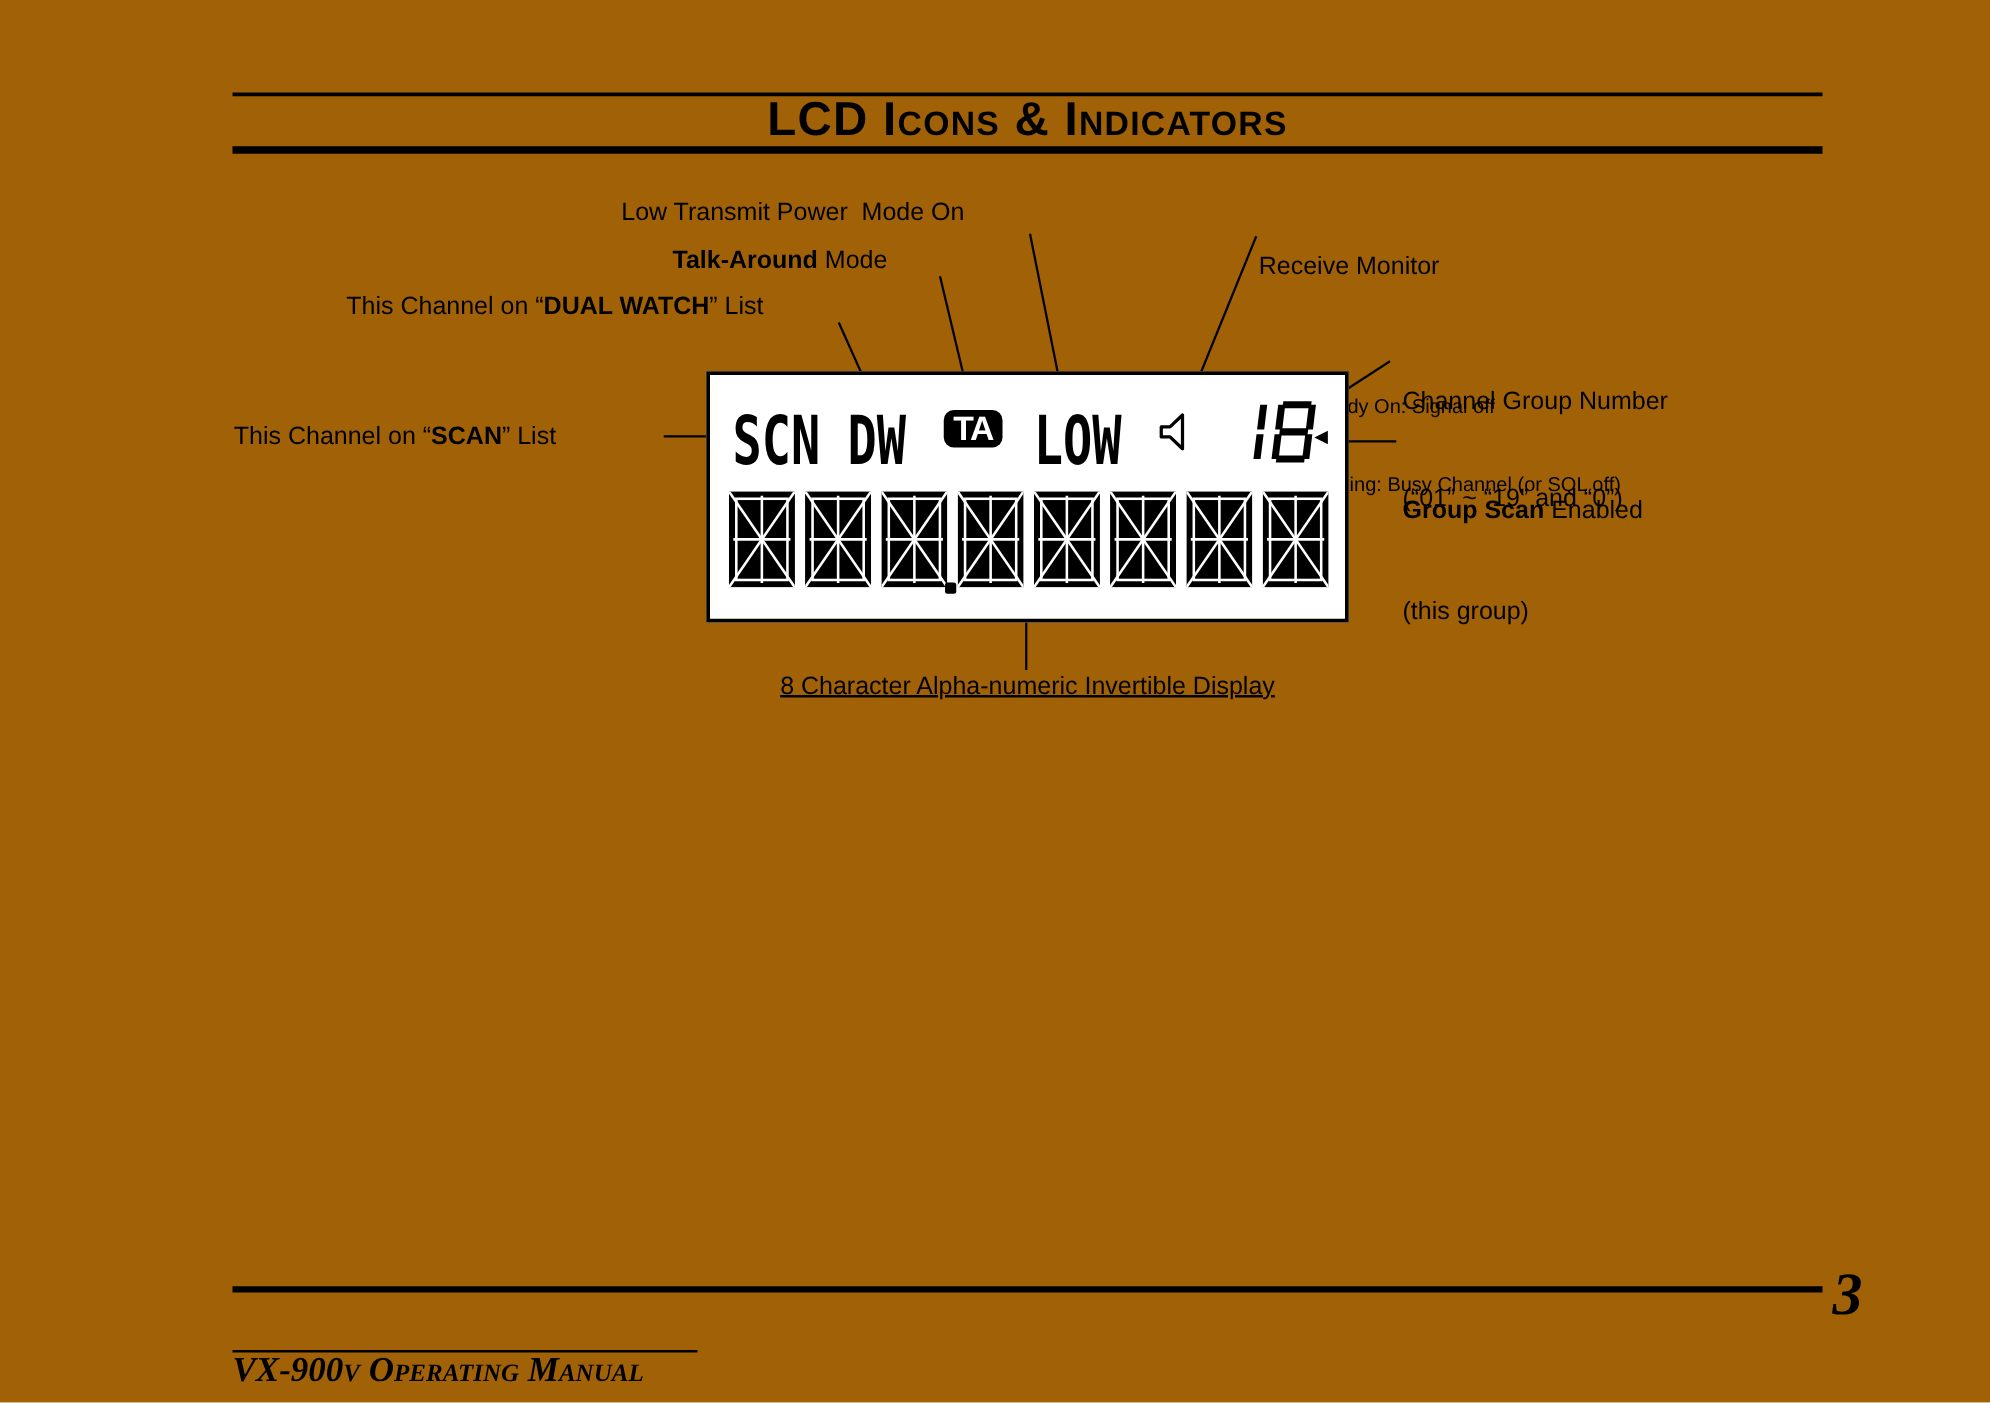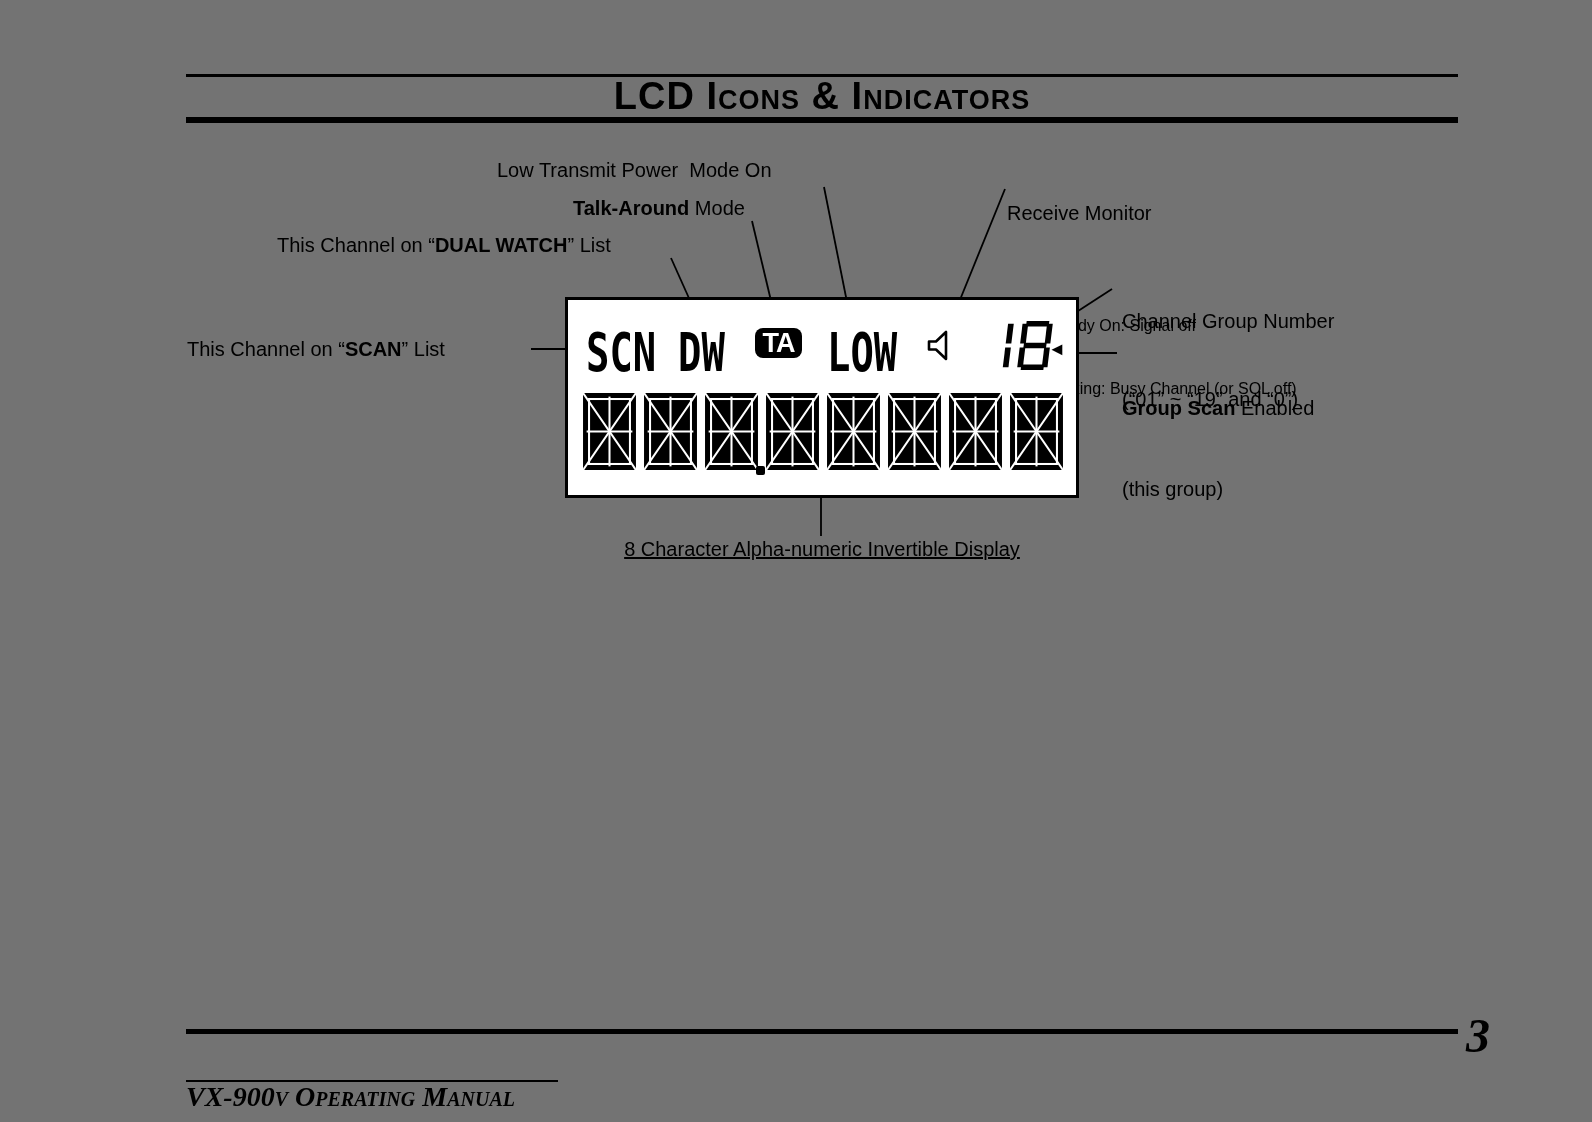--- a/index.html
+++ b/index.html
@@ -1,19 +1,19 @@
 <!DOCTYPE html>
 <html><head>
 <meta charset="utf-8">
 <title>LCD Icons &amp; Indicators</title>
 <style>
   * { margin:0; padding:0; box-sizing:border-box; }
   html,body { background:#fff; }
   body { width:1592px; height:1122px; font-family:"Liberation Sans",sans-serif; color:#000; }
-  .page { position:relative; width:1592px; height:1122px; background:#737373; overflow:hidden; }
+  .page { position:relative; width:1592px; height:1122px; background:#a16207; overflow:hidden; }
 
   .rule { position:absolute; background:#000; }
 
   .title { position:absolute; left:186px; top:76px; width:1272px; text-align:center;
            font-family:"Liberation Sans",sans-serif; font-weight:bold; font-size:38px;
            line-height:40px; font-variant:small-caps; letter-spacing:1px; }
 
   .callout { position:absolute; font-size:20px; line-height:22px; white-space:pre; }
   .callout .b { font-weight:bold; }
   .sub { font-size:16px; line-height:21px; }
@@ -78,21 +78,21 @@
       <line x1="1112" y1="289" x2="1058" y2="324"></line>
       <line x1="531" y1="349" x2="584" y2="349"></line>
       <line x1="1062" y1="353" x2="1117" y2="353"></line>
       <polyline points="581,472 581,486 1061,486 1061,472"></polyline>
       <line x1="821" y1="486" x2="821" y2="536"></line>
     </g>
   </svg>
 
   <div class="callout" style="left:497px;top:159px"><span>Low Transmit Power  Mode On</span></div>
 
-  <div class="callout" style="left:573px;top:197px"><span class="b">Talk-Around</span><span> Mode</span></div>
+  <div class="callout" style="left:538px;top:197px"><span class="b">Talk-Around</span><span> Mode</span></div>
 
   <div class="callout" style="left:277px;top:234px"><span>This Channel on “</span><span class="b">DUAL WATCH</span><span>” List</span></div>
 
   <div class="callout" style="left:187px;top:338px;width:338px;"><span>This Channel on “</span><span class="b">SCAN</span><span>” List</span></div>
 
   <div class="callout" style="left:1007px;top:158px">
     <div>Receive Monitor</div>
     <div class="sub" style="margin-left:38px;margin-top:5px">
       <div>Steady On: Signal off</div>
       <div>Blinking: Busy Channel (or SQL off)</div>

